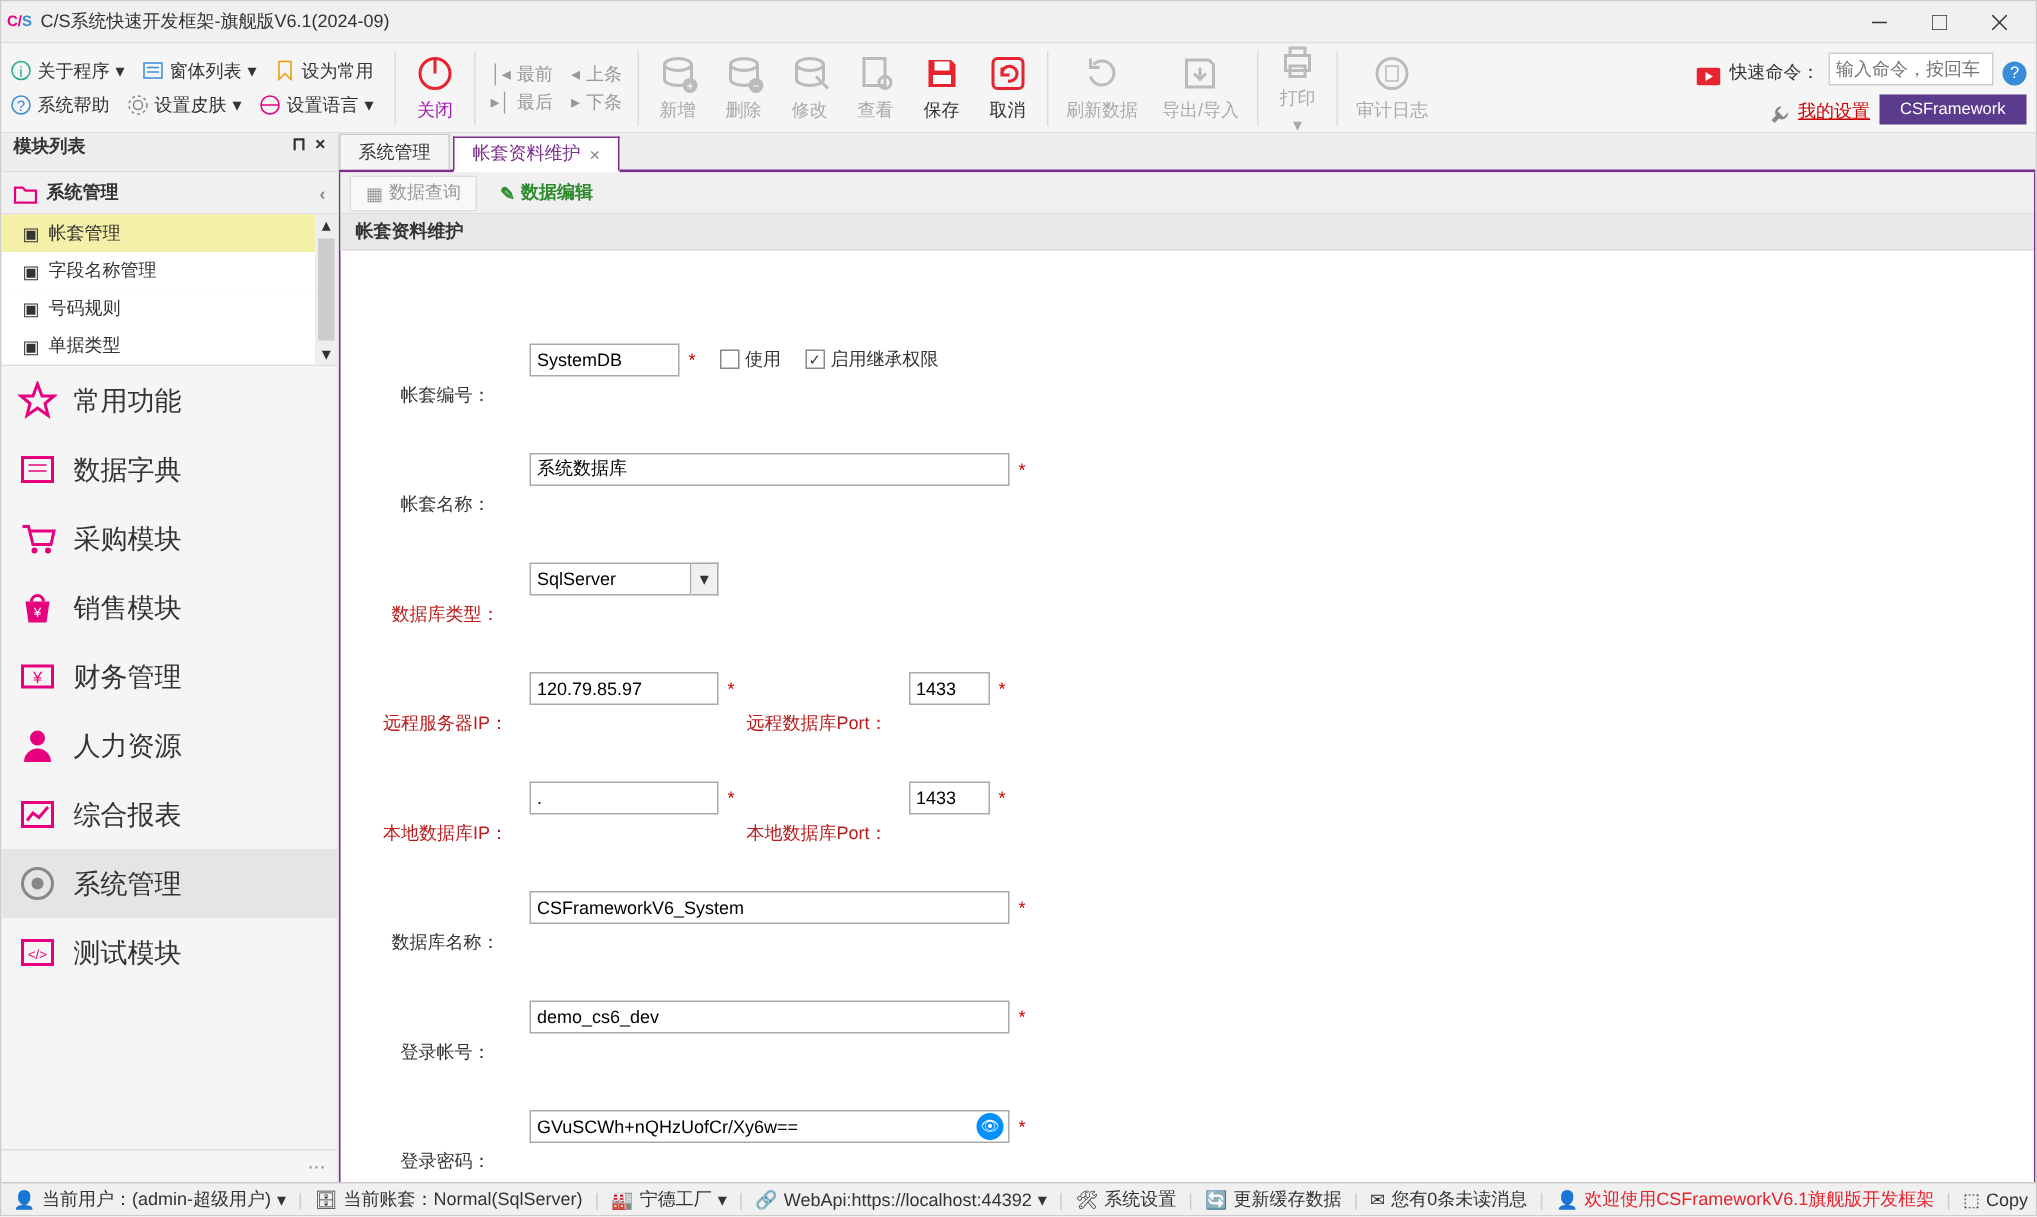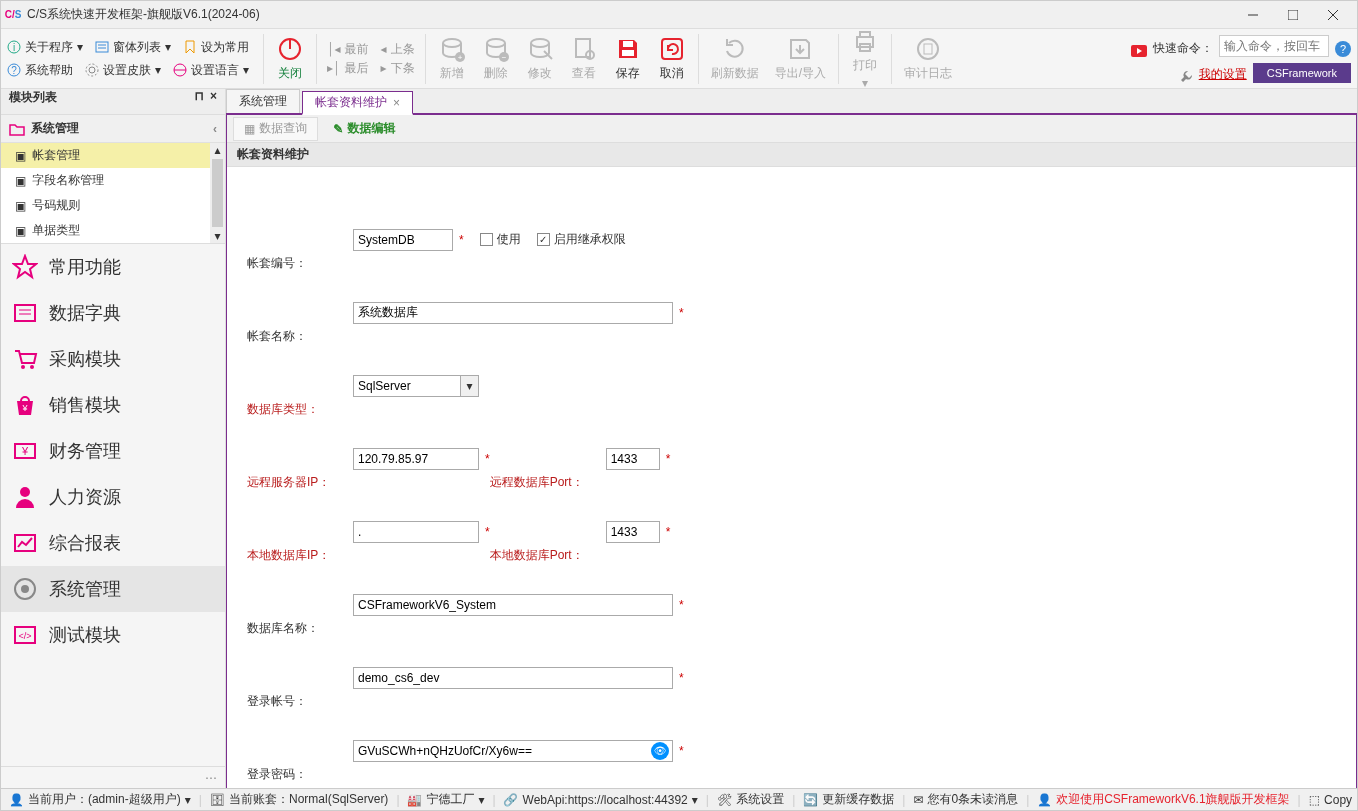--- a/index.html
+++ b/index.html
@@ -17,21 +17,21 @@
 .menu-left .row { display: flex; align-items: center; gap: 12px; }
 .menu-item { display: flex; align-items: center; gap: 4px; cursor: pointer; font-size: 12px; }
 .menu-item .ico { width: 14px; height: 14px; display: inline-flex; align-items: center; justify-content: center; }
 .toolbar-sep { width: 1px; height: 50px; background: #ddd; margin: 0 4px; }
 .tool-small-group { display: flex; flex-direction: column; gap: 2px; margin: 0 6px; }
 .tool-small { display: flex; align-items: center; gap: 4px; color: #999; font-size: 12px; }
 .tool-btn { display: flex; flex-direction: column; align-items: center; gap: 2px; padding: 2px 8px; cursor: pointer; }
 .tool-btn .ico { width: 28px; height: 28px; display: flex; align-items: center; justify-content: center; }
 .tool-btn .lbl { font-size: 12px; }
 .tool-btn.disabled { color: #aaa; }
-.tool-btn.red .lbl { color: #15803d; }
+.tool-btn.red .lbl { color: #a21caf; }
 .menu-right { margin-left: auto; display: flex; flex-direction: column; align-items: flex-end; gap: 6px; }
 .menu-right .row { display: flex; align-items: flex-end; gap: 6px; }
 .cmd-input { width: 110px; height: 22px; border: 1px solid #ccc; padding: 0 4px; font-size: 12px; color: #999; }
 .help-circle { width: 16px; height: 16px; border-radius: 50%; background: #3a8bd8; color: #fff; display: flex; align-items: center; justify-content: center; font-size: 11px; }
 .link-red { color: #c00; text-decoration: underline; cursor: pointer; }
 .badge-purple { background: #5b3b8c; color: #fff; padding: 4px 14px; font-size: 11px; }
 .body { flex: 1; display: flex; overflow: hidden; }
 .sidebar { width: 225px; background: #f5f5f5; border-right: 1px solid #ddd; display: flex; flex-direction: column; }
 .sidebar-header { height: 26px; display: flex; padding: 0 8px; font-weight: bold; background: #eee; border-bottom: 1px solid #ddd; }
 .sidebar-header .pin { margin-left: auto; display: flex; gap: 6px; }
@@ -53,21 +53,21 @@
 .tab { height: 24px; display: flex; align-items: center; padding: 0 12px; border: 1px solid #ccc; border-bottom: none; background: #f5f5f5; margin-right: 2px; cursor: pointer; gap: 6px; }
 .tab.active { background: #fff; border: 1px solid #7b2d8e; border-bottom: 2px solid #fff; margin-bottom: -2px; color: #7b2d8e; }
 .tab .close { color: #888; }
 .subtabs { height: 28px; display: flex; align-items: center; background: #f0f0f0; border-bottom: 1px solid #ddd; padding: 0 6px; gap: 4px; }
 .subtab { height: 24px; display: flex; align-items: center; padding: 0 10px; gap: 4px; cursor: pointer; border: 1px solid transparent; }
 .subtab.inactive { color: #999; border: 1px solid #ddd; background: #f8f8f8; }
 .subtab.active { color: #2a8c2a; font-weight: bold; }
 .panel-title { height: 24px; display: flex; align-items: center; padding: 0 10px; background: #e8e8e8; font-weight: bold; border-bottom: 1px solid #ddd; }
 .form-area { flex: 1; padding: 30px 20px; background: #fff; border: 1px solid #7b2d8e; border-top: none; margin: 0; }
 .form-row { display: flex; align-items: center; margin-bottom: 8px; }
-.form-label { width: 100px; text-align: left; margin-right: 6px; font-size: 12px; margin-top: 48px; }
+.form-label { width: 100px; text-align: center; margin-right: 6px; font-size: 12px; margin-top: 48px; }
 .form-label.req { color: #b91c1c; }
 .form-input { height: 22px; border: 1px solid #aaa; padding: 0 4px; font-size: 12px; }
 .req-mark { color: #c00; margin-left: 6px; }
 .checkbox { display: flex; align-items: center; gap: 4px; margin-left: 16px; }
 .chk { width: 13px; height: 13px; border: 1px solid #888; display: inline-flex; align-items: center; justify-content: center; font-size: 10px; color: #333; }
 .combo { display: flex; align-items: center; }
 .combo .arrow { width: 18px; height: 22px; border: 1px solid #aaa; border-left: none; display: flex; align-items: center; justify-content: center; background: #f0f0f0; }
 .eye-btn { width: 18px; height: 18px; border-radius: 50%; background: #0090ff; color: #fff; display: flex; align-items: center; justify-content: center; font-size: 10px; margin-left: -22px; margin-right: 4px; }
 .statusbar { height: 22px; display: flex; align-items: center; background: #f0f0f0; border-top: 1px solid #ccc; font-size: 12px; padding: 0 4px; gap: 4px; overflow: hidden; white-space: nowrap; }
 .status-item { display: flex; align-items: center; gap: 4px; padding: 0 4px; }
@@ -77,21 +77,21 @@
 </head>
 <body>
 
 <div class="window">
 
   <div class="titlebar">
     <span class="app-icon">
         <span>C/</span>
         <span>S</span>
       </span>
-    <span class="title">C/S系统快速开发框架-旗舰版V6.1(2024-06)</span>
+    <span class="title">C/S系统快速开发框架-旗舰版V6.1(2024-09)</span>
     <div class="win-btns">
       <div class="win-btn">
           <svg width="10" height="10">
             <line x1="0" y1="5" x2="10" y2="5" stroke="#333"></line>
           </svg>
         </div>
       <div class="win-btn">
           <svg width="10" height="10">
             <rect x="0" y="0" width="10" height="10" fill="none" stroke="#333"></rect>
           </svg>

